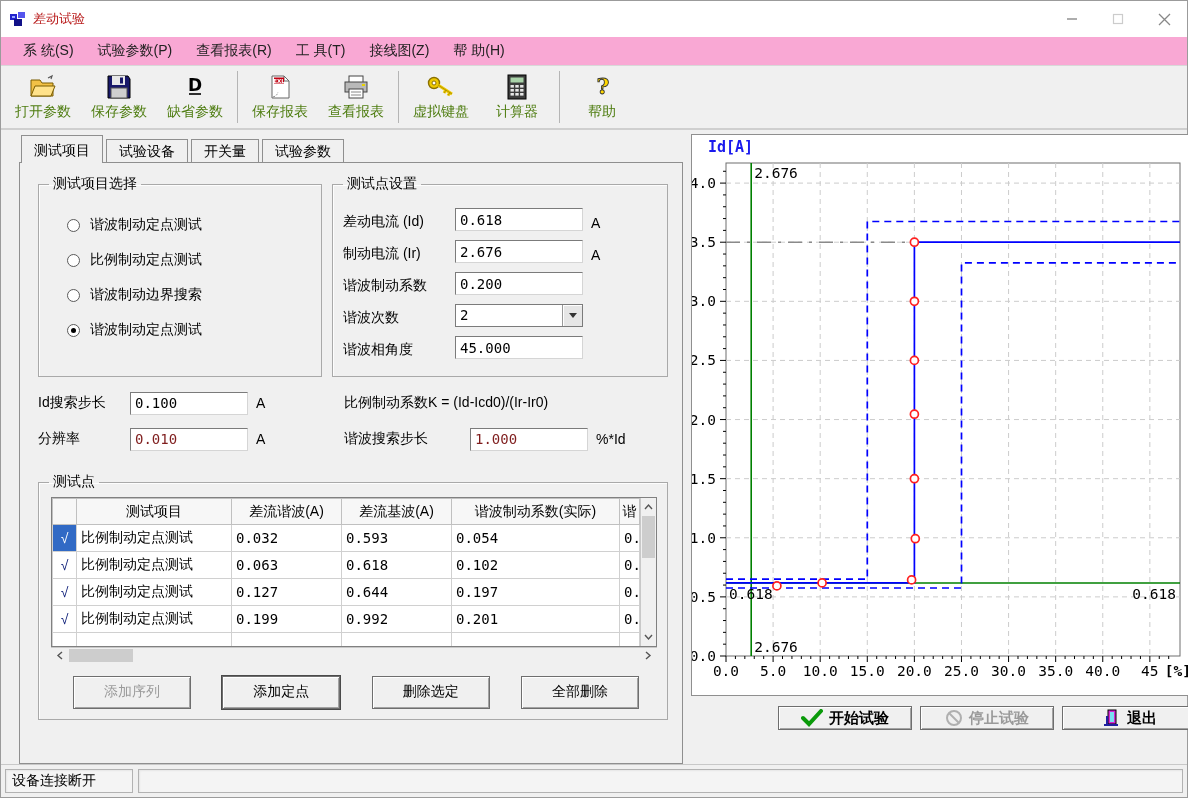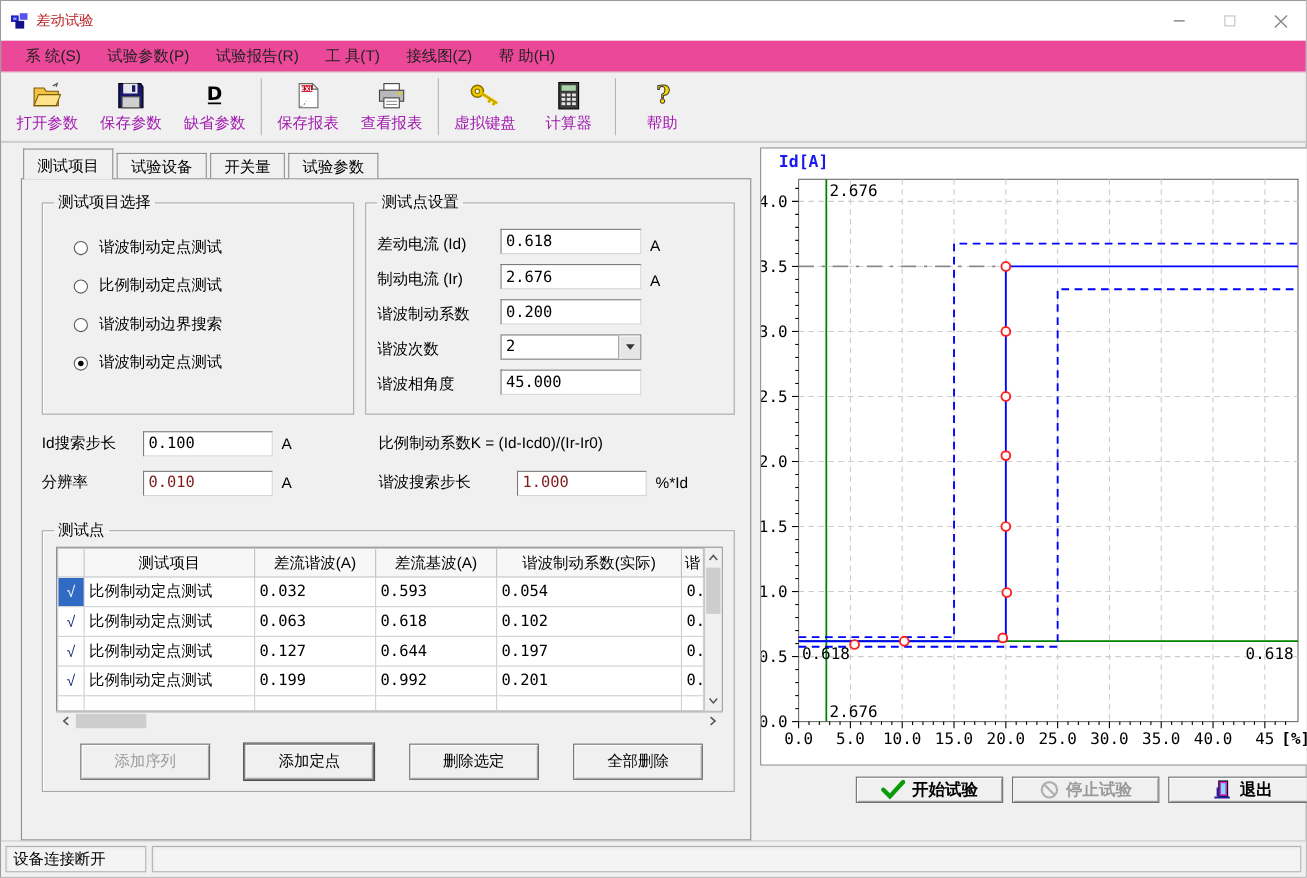--- a/index.html
+++ b/index.html
@@ -11,30 +11,30 @@
   
   .titlebar { height:36px; background:#ffffff; display:flex; align-items:center; flex:0 0 auto; }
   .titlebar .appicon { width:18px; height:18px; margin:0 6px 0 8px; }
   .titlebar .title { font-size:13px; color:#b91c1c; }
   .titlebar .spacer { flex:1; }
   .wbtn { width:46px; height:34px; display:flex; align-items:center; justify-content:center; }
   .wbtn svg { display:block; }
 
   
   .menubar { height:29px; display:flex; align-items:center; padding-left:10px;
-    background:#ec4899; border-bottom:1px solid #d8d8d8; flex:0 0 auto; }
+    background:#f9a8d4; border-bottom:1px solid #d8d8d8; flex:0 0 auto; }
   .menu-item { padding:4px 12px; color:#222; }
 
   
   .toolbar { height:64px; display:flex; align-items:center; padding:2px 4px;
     border-bottom:2px solid #cfcfcf; background:#f0f0f0; flex:0 0 auto; }
   .tbtn { width:76px; height:58px; display:flex; flex-direction:column; align-items:center;
     justify-content:center; gap:2px; }
   .tbtn .ticon { width:32px; height:28px; display:flex; align-items:center; justify-content:center; }
-  .tbtn .tlabel { font-size:14px; color:#a21caf; white-space:nowrap; }
+  .tbtn .tlabel { font-size:14px; color:#4d7c0f; white-space:nowrap; }
   .tsep { width:1px; height:52px; background:#b5b5b5; margin:0 4px; }
 
   
   .main { flex:1; display:flex; padding:4px 6px 0 18px; }
   .left-panel { width:666px; display:flex; flex-direction:column; }
   .right-panel { flex:1; margin-left:8px; display:flex; flex-direction:column; }
 
   
   .tabstrip { display:flex; align-items:flex-end; height:28px; padding-left:2px; position:relative; z-index:2; }
   .tab { padding:3px 12px; border:1px solid #8f8f8f; border-bottom:none; background:#f0f0f0;
@@ -158,21 +158,21 @@
     <div class="wbtn">
       <svg width="13" height="13" viewBox="0 0 13 13">
           <path d="M1 1 L12 12 M12 1 L1 12" stroke="#888" stroke-width="1.3"></path>
         </svg>
     </div>
   </div>
 
   <div class="menubar">
     <span class="menu-item">系 统(S)</span>
     <span class="menu-item">试验参数(P)</span>
-    <span class="menu-item">试验报告(R)</span>
+    <span class="menu-item">查看报表(R)</span>
     <span class="menu-item">工 具(T)</span>
     <span class="menu-item">接线图(Z)</span>
     <span class="menu-item">帮 助(H)</span>
   </div>
 
   <div class="toolbar">
     <div class="tbtn">
       <span class="ticon">
         <svg width="30" height="26" viewBox="0 0 30 26">
           <path d="M3 6 h9 l2 3 h11 v13 H3 z" fill="#f2c146" stroke="#7a5c00"></path>

